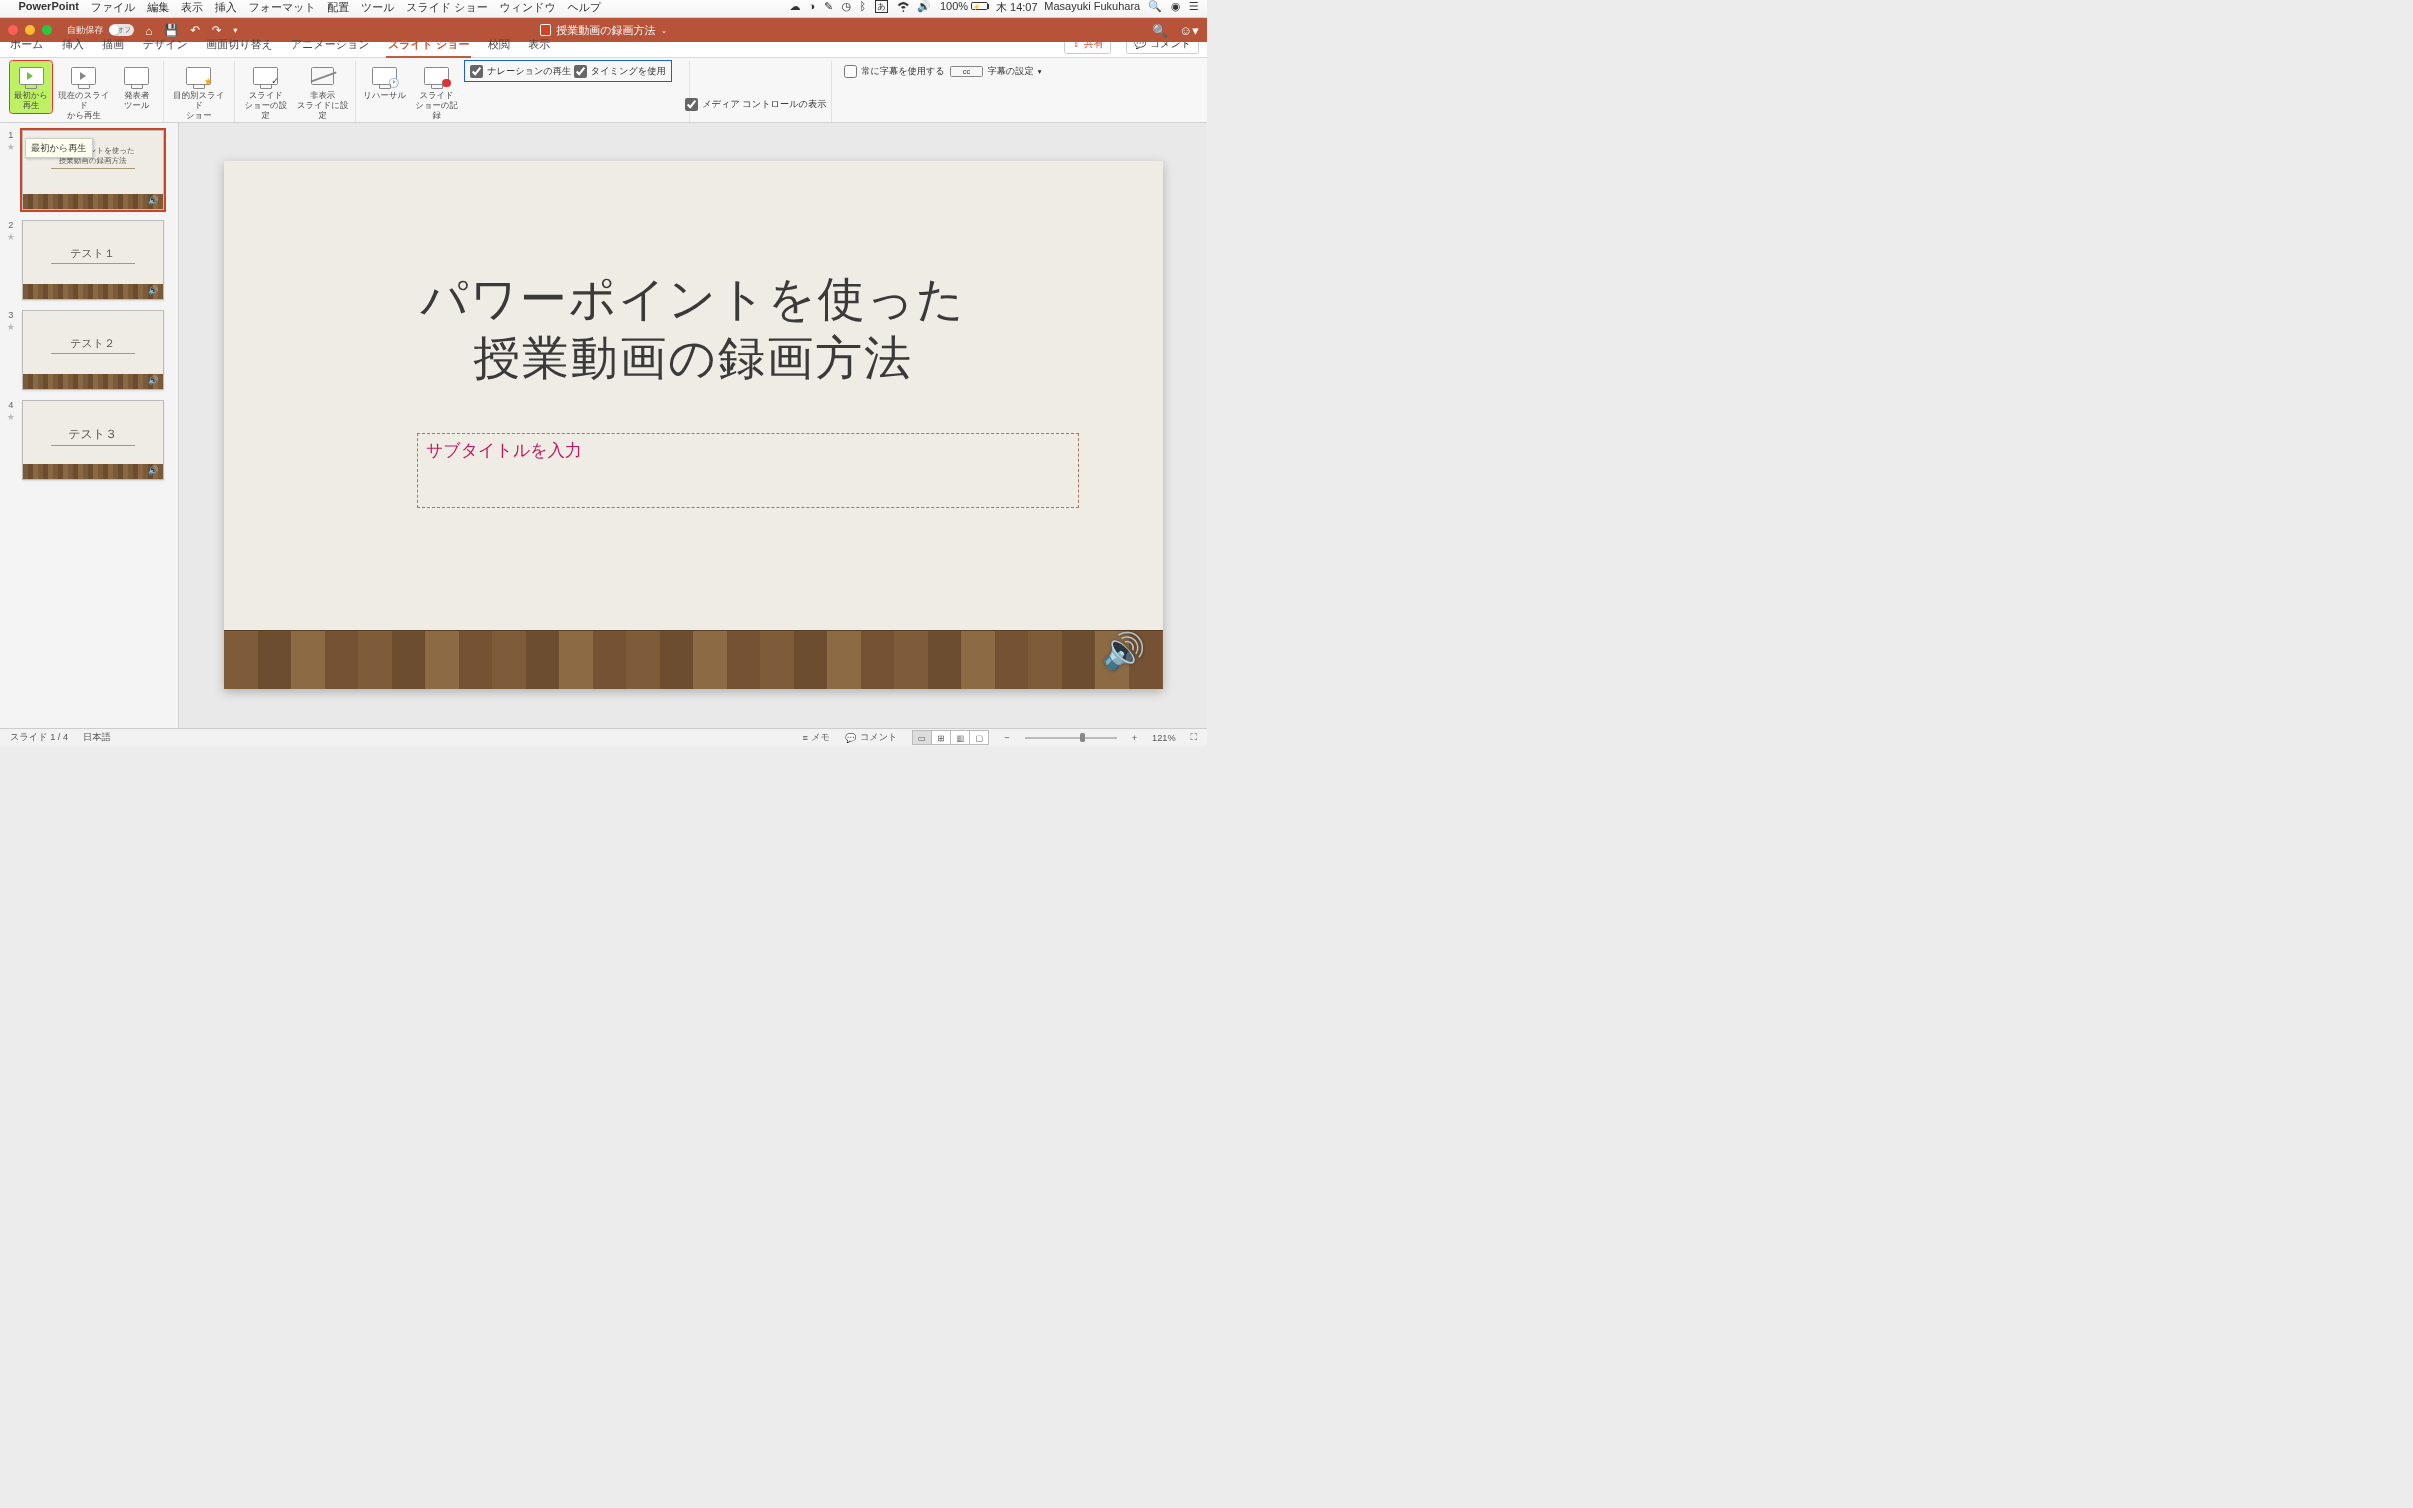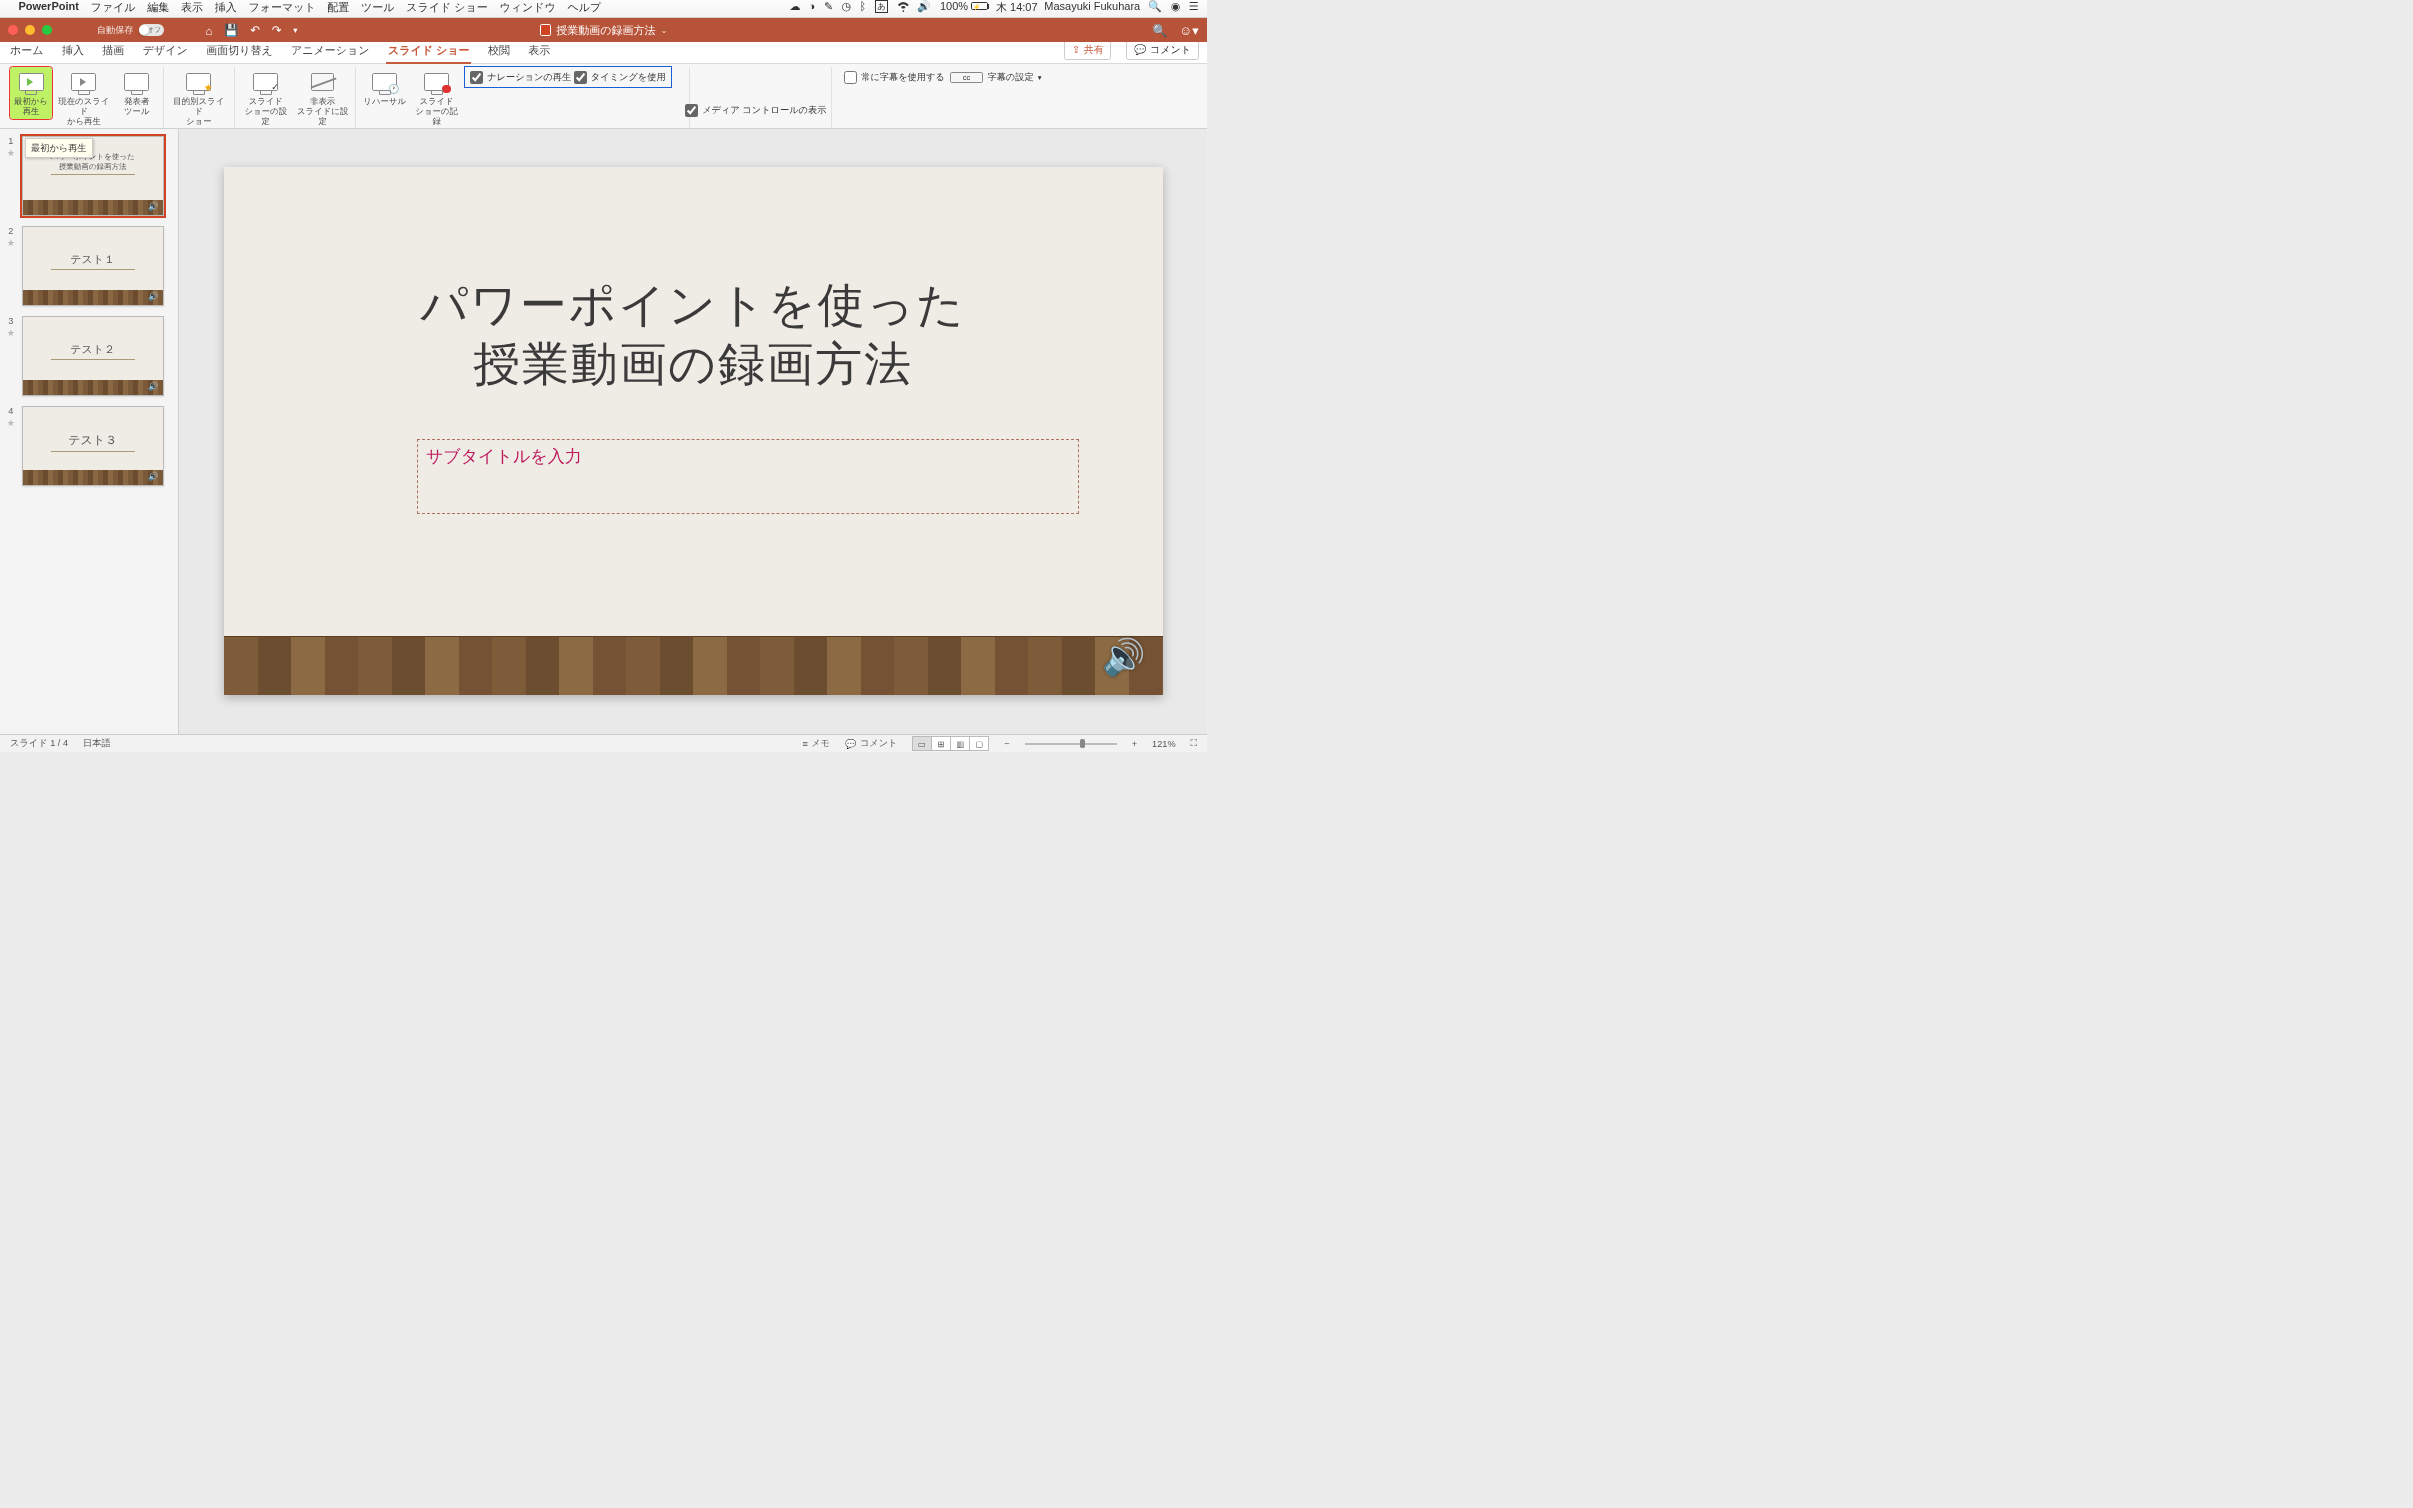--- a/index.html
+++ b/index.html
@@ -9,35 +9,35 @@
 .mac-menubar { height:18.4px; background:linear-gradient(#fdfdfd,#f3f3f3); border-bottom:0.8px solid #d0d0d0; display:flex; align-items:flex-start; padding:0 8.4px; font-size:11px; }
 .mac-menubar .apple { font-size:11.7px; margin-right:10px; }
 .mac-menubar .app-name { font-weight:700; margin-right:11.7px; }
 .mac-menubar .menu-item { margin-right:11.7px; cursor:default; }
 .mac-menubar .spacer { flex:1; }
 .mac-menubar .status-item { margin-left:8.4px; display:flex; align-items:center; gap:2.5px; }
 .mac-menubar .username { font-weight:400; margin-left:6.7px; }
 .mac-menubar svg, .mac-menubar .glyph { width:12.6px; height:12.6px; }
 
 
-.titlebar { height:23.5px; background:#b75338; display:flex; align-items:center; padding:0 8.4px; color:#fff; position:relative;gap:30px; }
+.titlebar { height:23.5px; background:#b75338; display:flex; align-items:center; padding:0 8.4px; color:#fff; position:relative; }
 .traffic { display:flex; gap:6.7px; }
 .traffic .dot { width:10px; height:10px; border-radius:50%; }
 .dot.red{background:#ff5f57}.dot.yellow{background:#febc2e}.dot.green{background:#28c840}
 .autosave { margin-left:15px; font-size:9.2px; display:flex; align-items:center; gap:5px; color:#f3e7e2; }
 .autosave .toggle { width:25px; height:11.7px; border-radius:6.7px; background:#e6e6e6; position:relative; font-size:6.7px; color:#666; display:flex; align-items:center; justify-content:flex-end; padding-right:2.5px; }
 .autosave .toggle::before { content:""; position:absolute; left:0.8px; top:0.8px; width:10px; height:10px; border-radius:50%; background:#fff; box-shadow:0 0.8px 1.7px rgba(0,0,0,.3); }
 .qat { margin-left:11.7px; display:flex; gap:11.7px; align-items:center; }
 .qat .qbtn { color:#fff; font-size:11.7px; cursor:pointer; }
 .title-center { position:absolute; left:50%; transform:translateX(-50%); display:flex; align-items:center; gap:5px; font-size:11px; color:#fff; }
 .title-center .doc-icon{width:11.7px;height:11.7px;background:#d04423;border:0.8px solid #fff;border-radius:1.7px;position:relative;display:inline-block}
 .titlebar .right { margin-left:auto; display:flex; gap:11.7px; font-size:12.6px; }
 
 
-.ribbon-tabs { height:22px; background:#fff; border-bottom:0.8px solid #d9d9d9; display:flex; align-items:flex-end; padding:0 8.4px; gap:15px; }
+.ribbon-tabs { height:16px; background:#fff; border-bottom:0.8px solid #d9d9d9; display:flex; align-items:flex-end; padding:0 8.4px; gap:15px; }
 .ribbon-tabs .tab { font-size:11px; padding:3.4px 1.7px 5px; cursor:pointer; color:#444; position:relative; }
 .ribbon-tabs .tab.active { color:#c55a3d; font-weight:600; }
 .ribbon-tabs .tab.active::after { content:""; position:absolute; left:0; right:0; bottom:-0.8px; height:1.7px; background:#c55a3d; }
 .ribbon-tabs .spacer{flex:1}
 .share-btn,.comment-btn { border:0.8px solid #ccc; border-radius:2.5px; padding:2.5px 6.7px; font-size:10px; display:flex; align-items:center; gap:3.4px; cursor:pointer; margin-bottom:2.5px;}
 .share-btn{color:#c55a3d}
 
 
 .ribbon { height:65px; background:#f7f7f7; border-bottom:0.8px solid #d0d0d0; display:flex; padding:3.4px 5px 0; }
 .group { display:flex; flex-direction:row; align-items:flex-start; padding:0 5px; border-right:0.8px solid #e1e1e1; gap:3.4px; }

